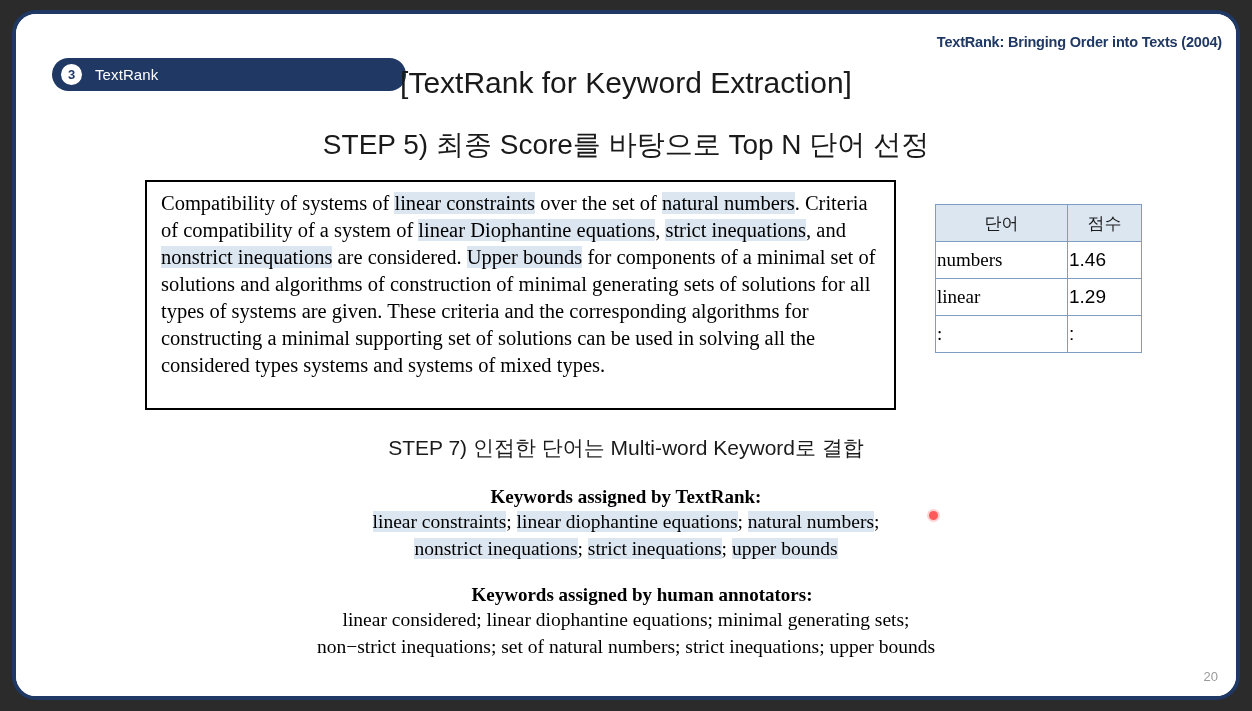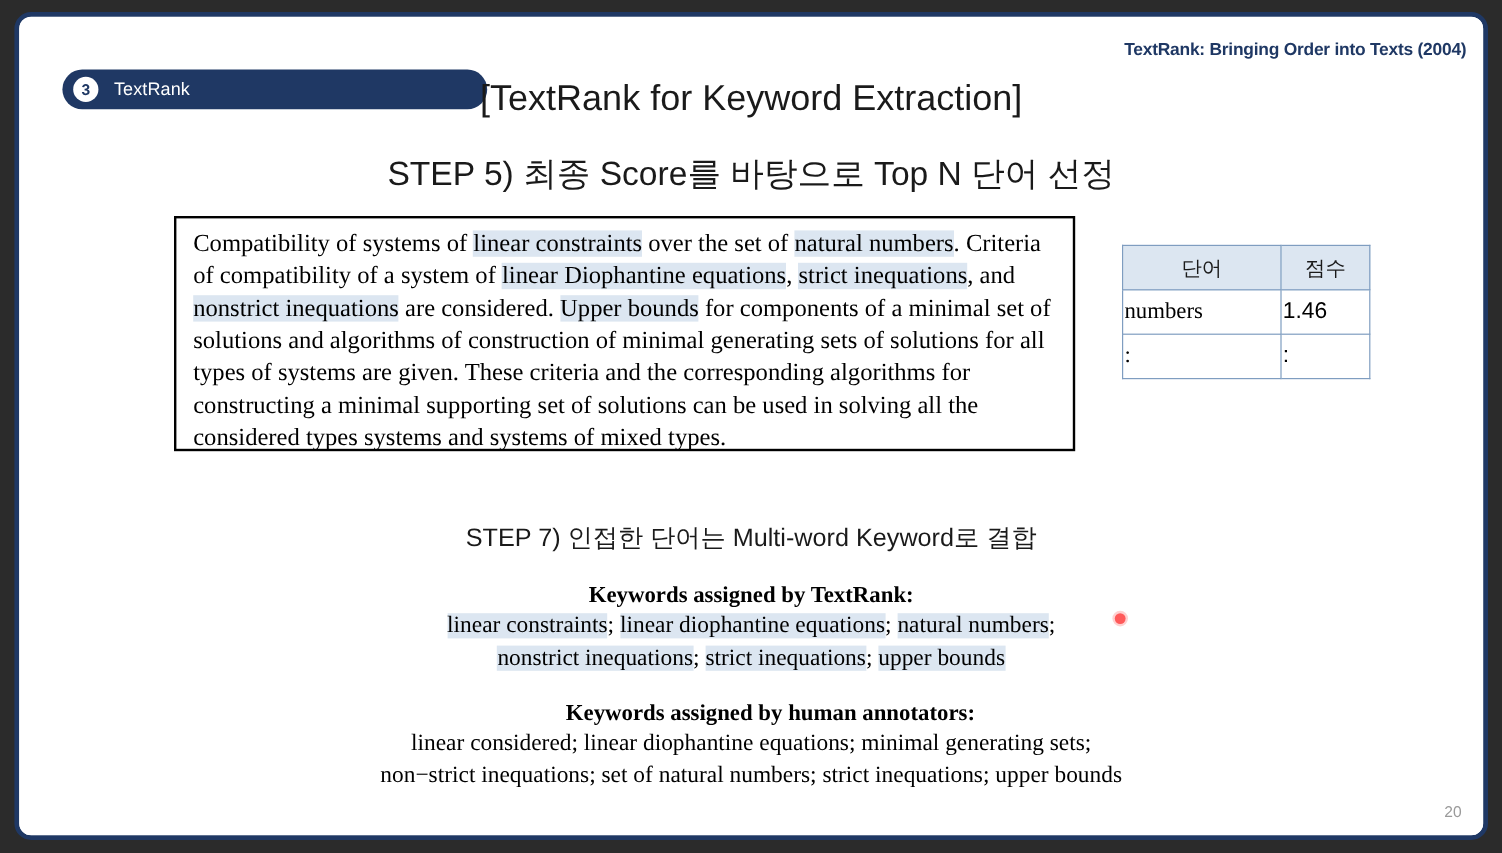--- a/index.html
+++ b/index.html
@@ -9,21 +9,21 @@
     background: #2b2b2b;
     font-family: "Liberation Sans", sans-serif;
     overflow: hidden;
   }
   #slide-frame {
     position: absolute;
     left: 12px; top: 10px;
     width: 1228px; height: 690px;
     background: #ffffff;
     border: 4px solid #1f3864;
-    border-radius: 14px;
+    border-radius: 24px;
     overflow: hidden;
   }
   #slide-inner {
     position: absolute;
     left: 0; top: 0; right: 0; bottom: 0;
     background: #ffffff;
   }
   
   #paper-ref {
     position: absolute;
@@ -83,21 +83,21 @@
     position: absolute;
     left: 0; right: 0; top: 420px;
     text-align: center;
     font-size: 21px;
     color: #1a1a1a;
   }
   
   #abstract-box {
     position: absolute;
     left: 129px; top: 166px;
-    width: 751px; height: 196px;
+    width: 751px; height: 230px;
     border: 2px solid #000000;
     background: #ffffff;
     padding: 8px 12px 8px 14px;
   }
   #abstract-text {
     font-family: "Liberation Serif", serif;
     font-size: 20.5px;
     line-height: 1.32;
     color: #000000;
   }
@@ -199,20 +199,24 @@
           <th class="word-head">단어</th>
           <th class="score-head">점수</th>
         </tr>
       </thead>
       <tbody id="score-table-body">
           <tr>
             <td class="word-cell">numbers</td>
             <td class="score-cell">1.46</td>
           </tr>
           <tr>
+            <td class="word-cell">linear</td>
+            <td class="score-cell">1.29</td>
+          </tr>
+          <tr>
             <td class="word-cell">:</td>
             <td class="score-cell">:</td>
           </tr>
         </tbody>
     </table>
 
     <div id="step6-title">STEP 7) 인접한 단어는 Multi-word Keyword로 결합</div>
 
     <div class="kw-heading" id="kw-tr-heading">Keywords assigned by TextRank:</div>
     <div class="kw-lines" id="kw-tr-lines">

